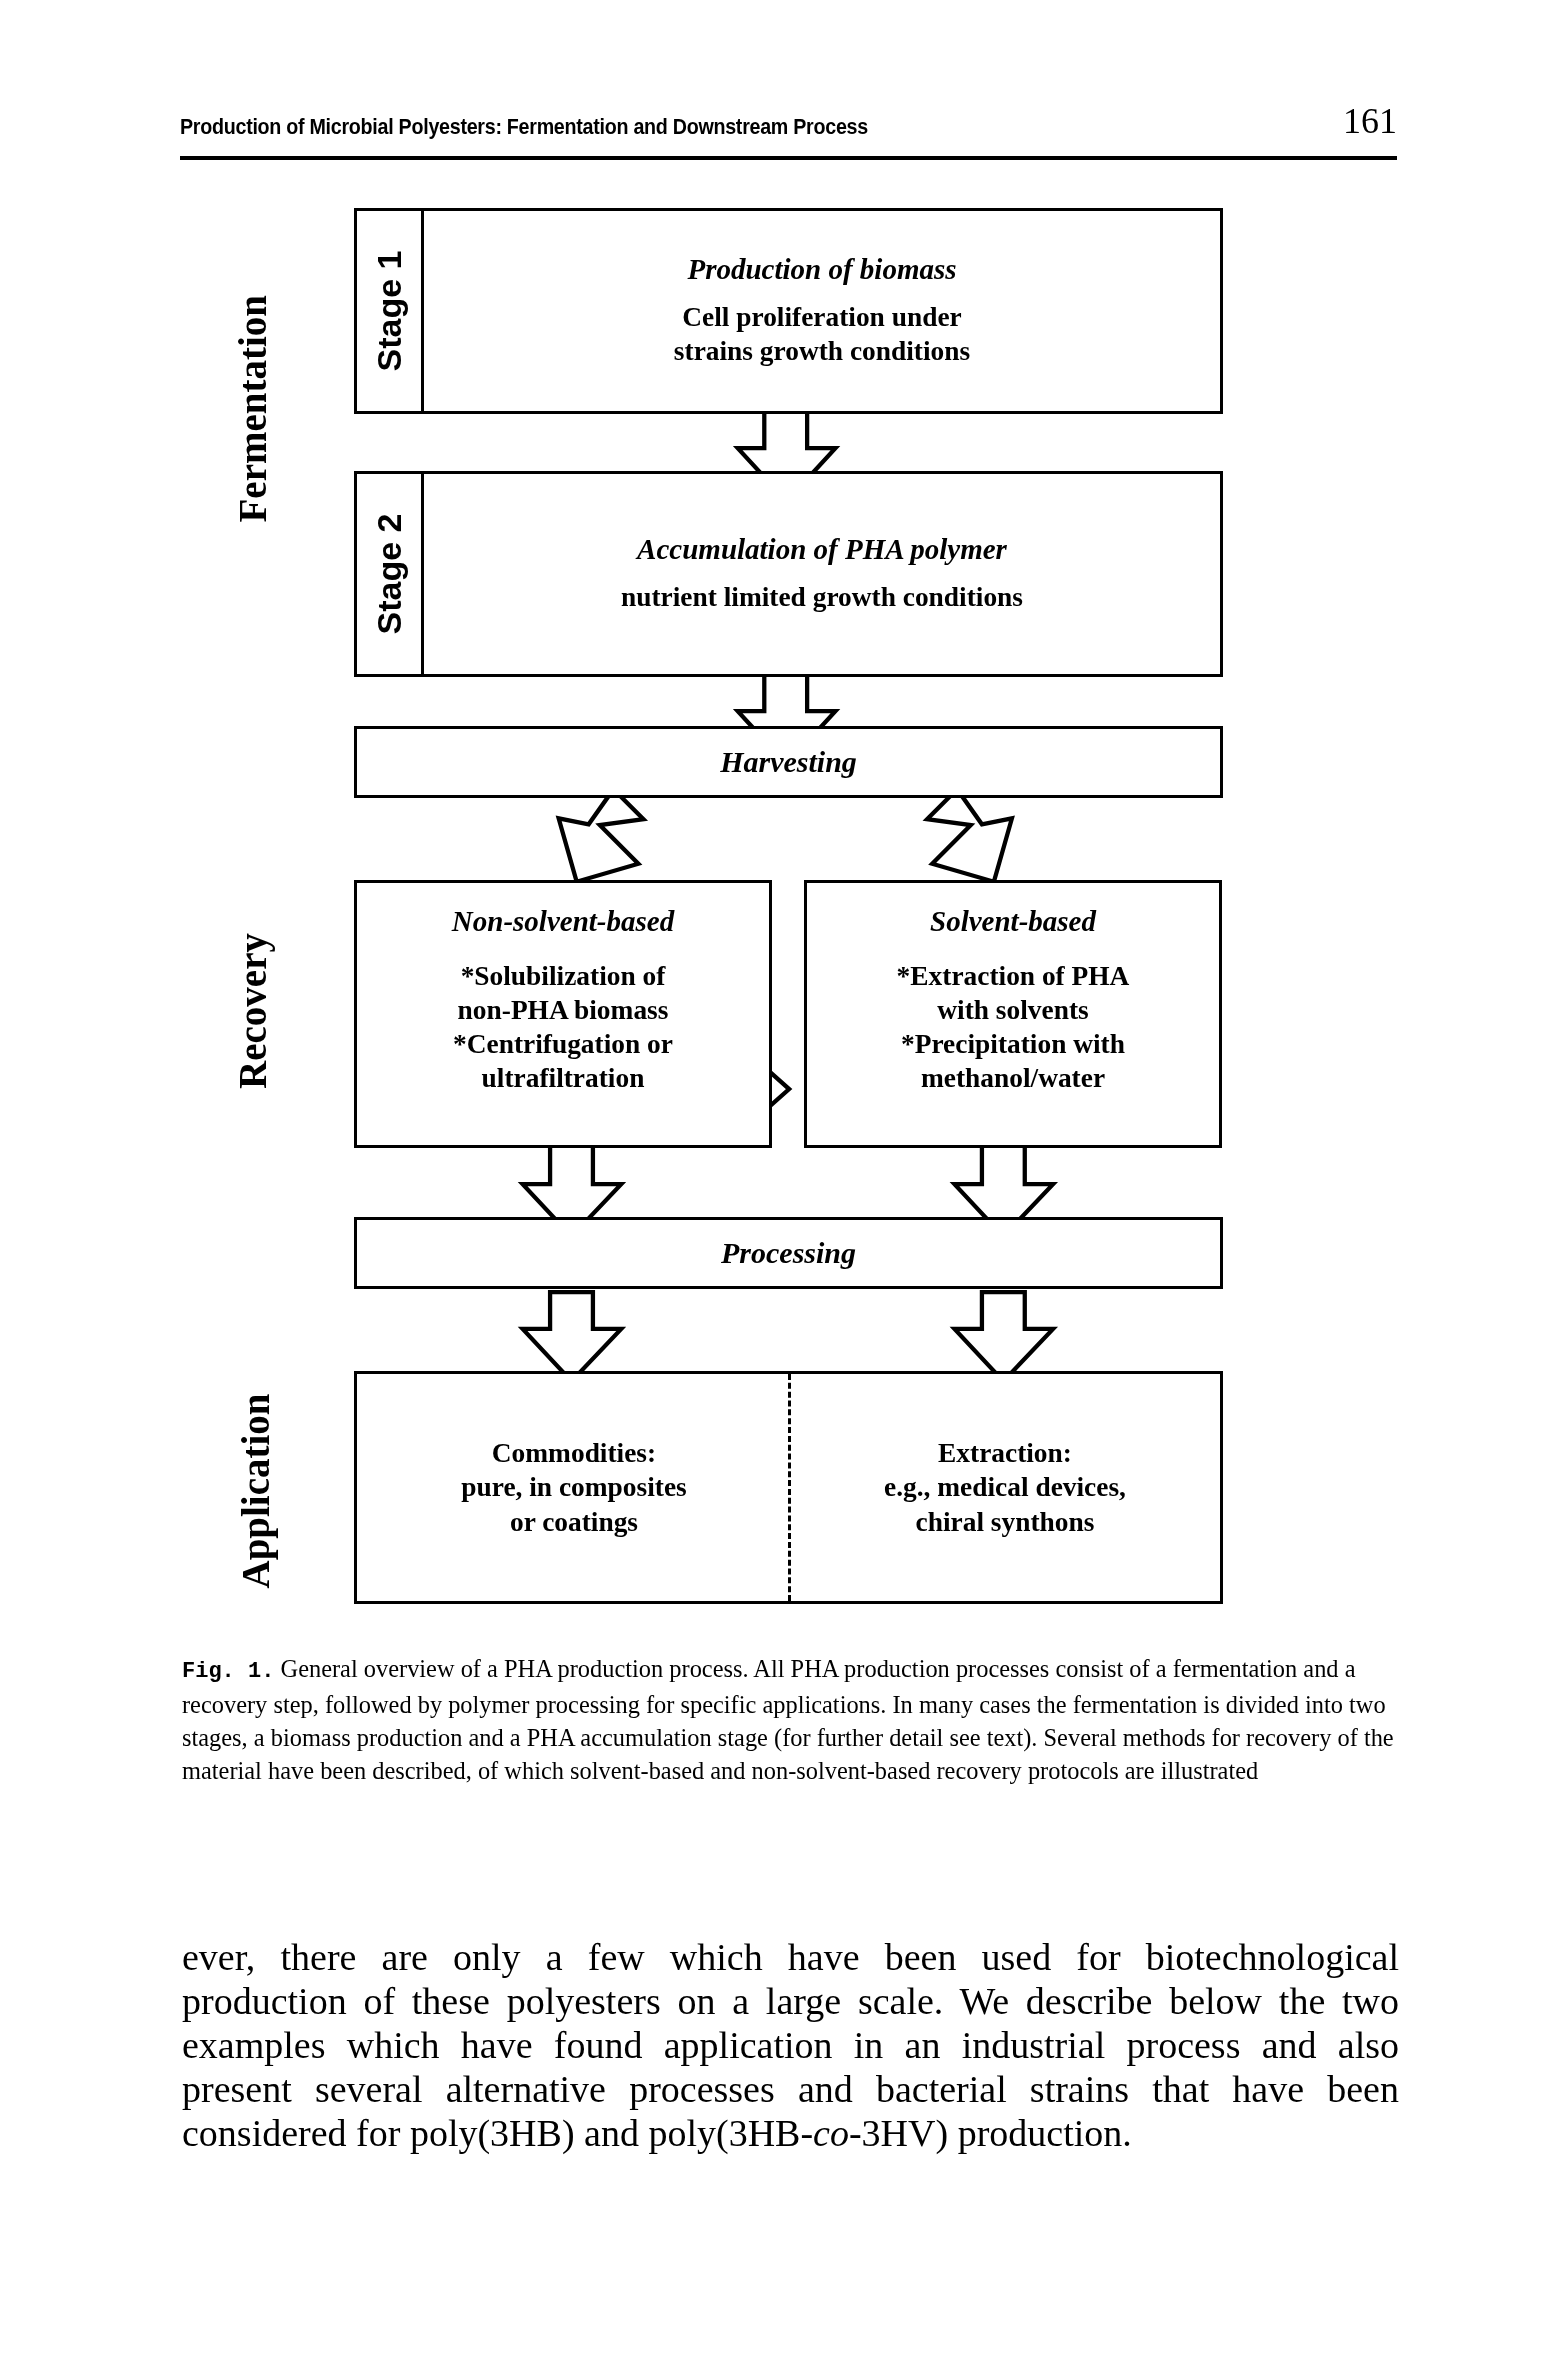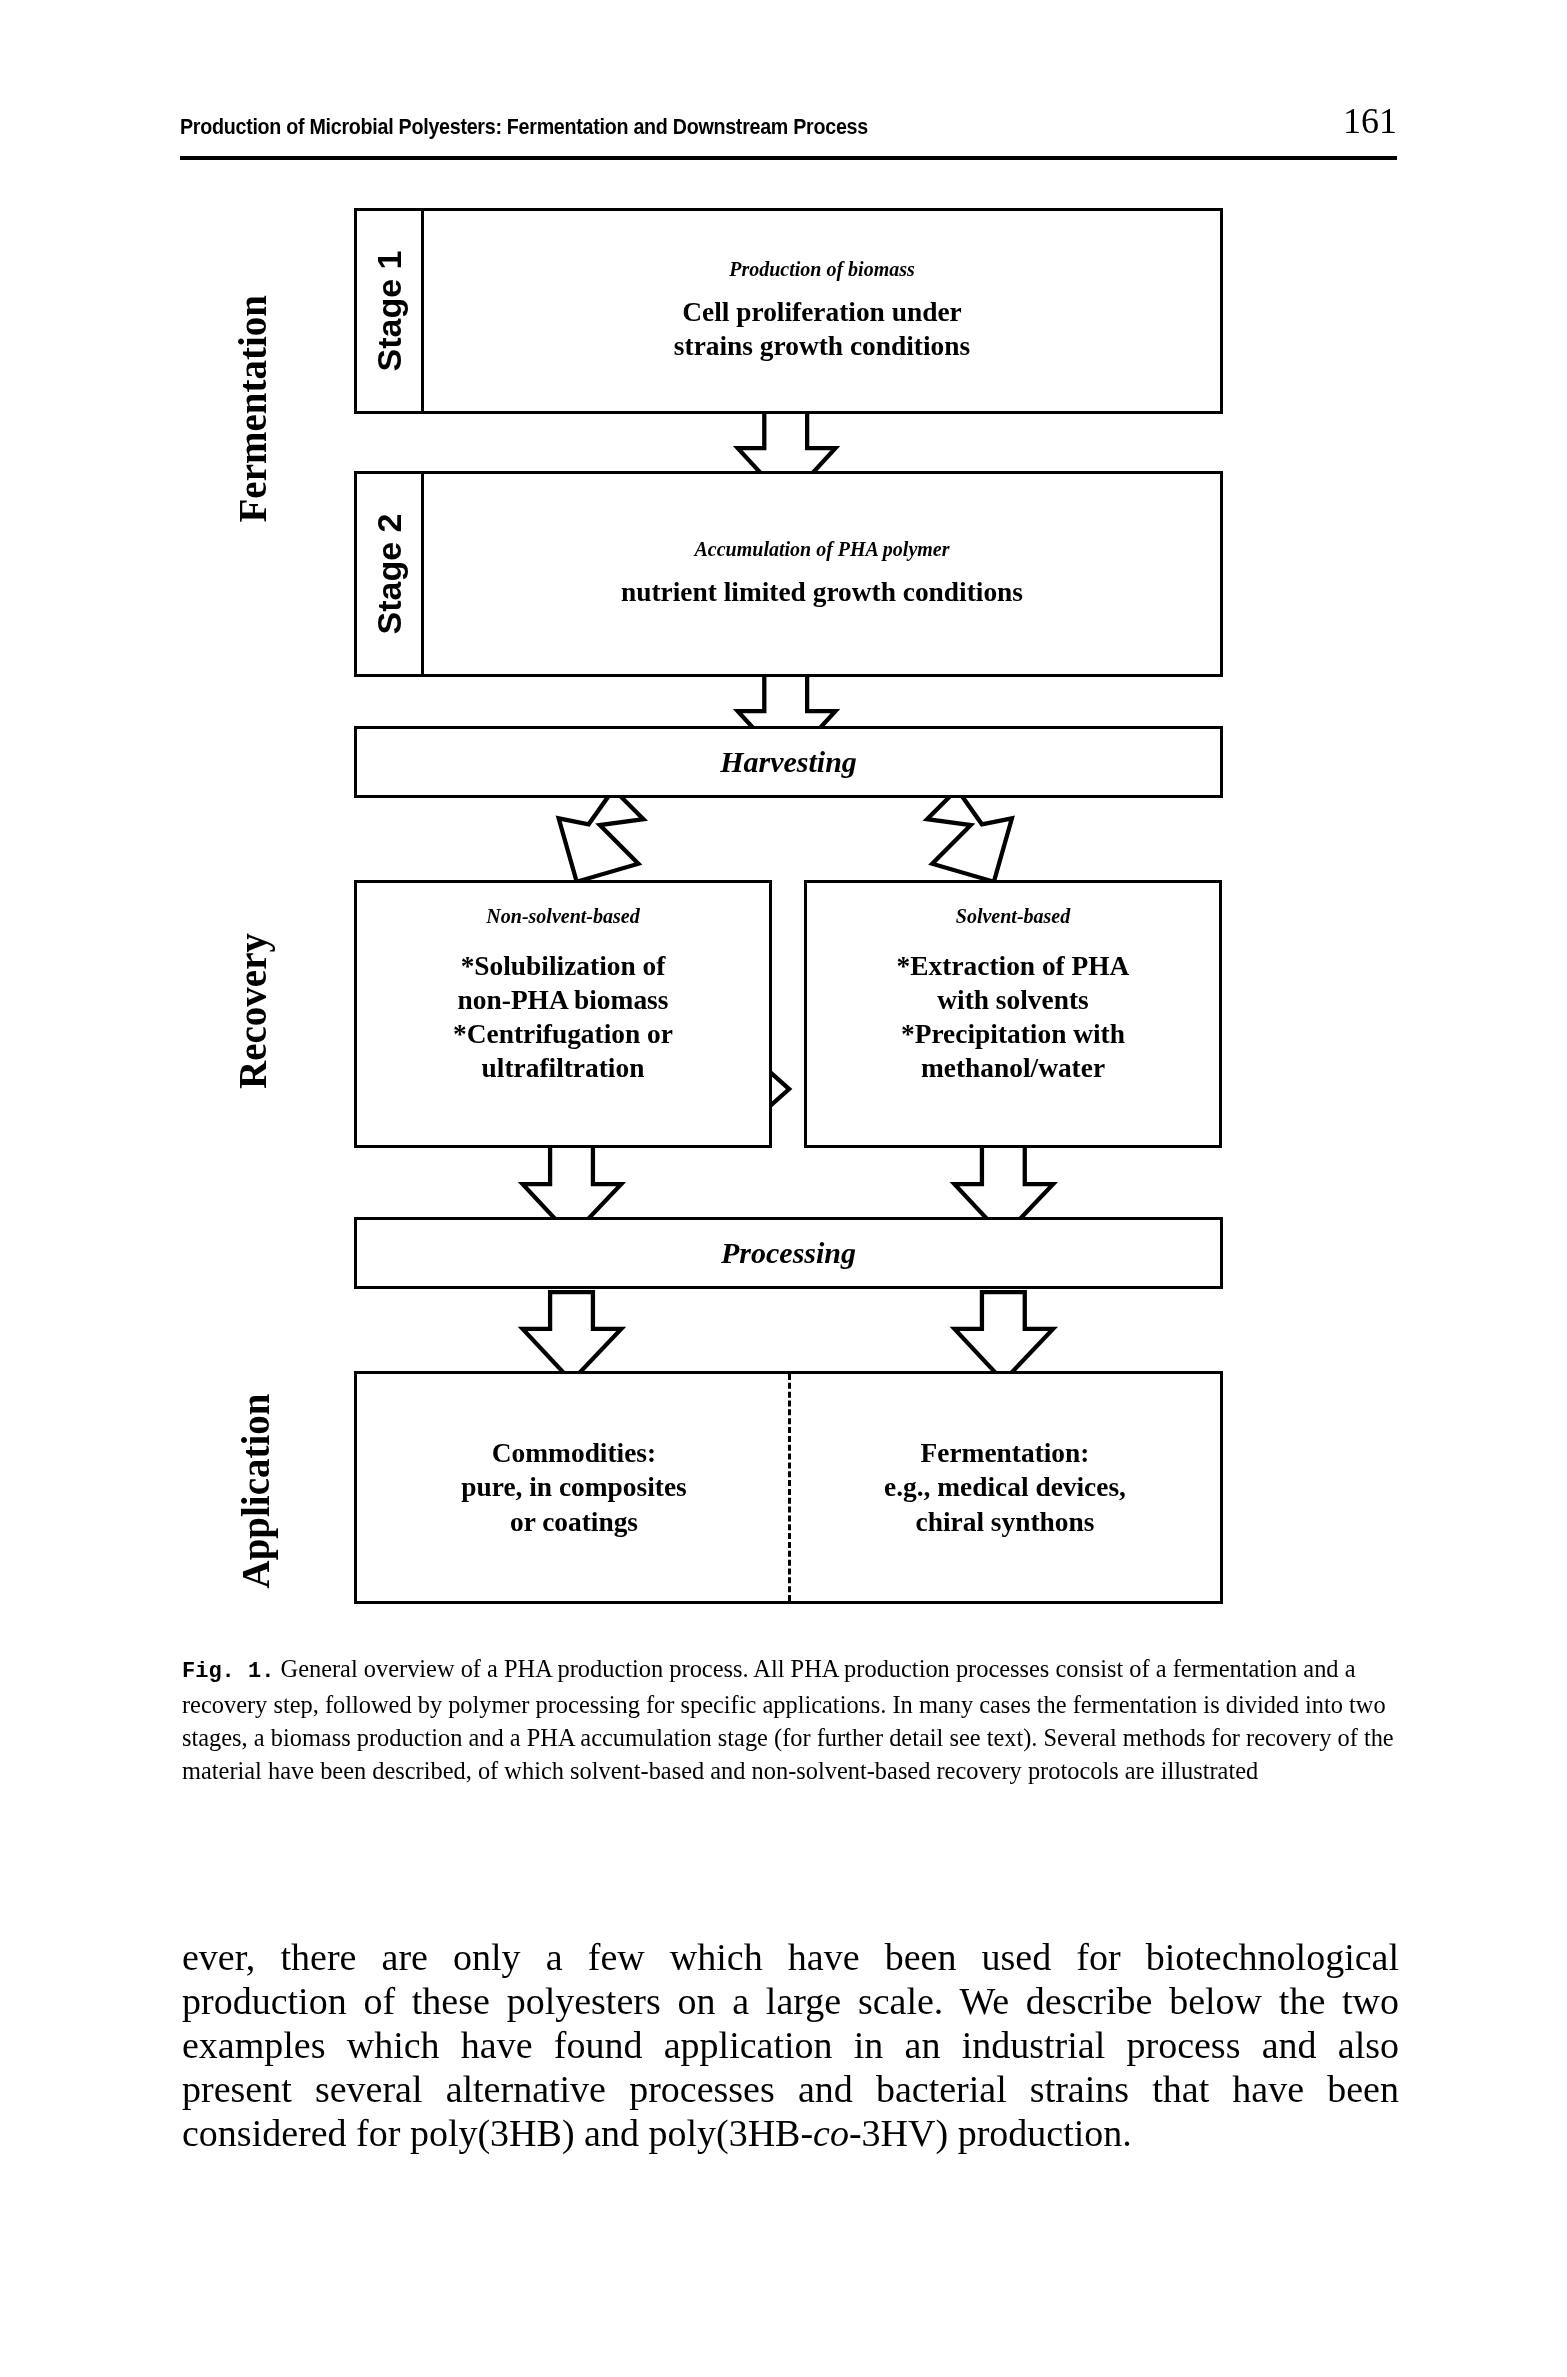--- a/index.html
+++ b/index.html
@@ -113,21 +113,21 @@
     align-items: center;
     justify-content: center;
     text-align: center;
   }
   .box-body.no-tab { left: 0; }
 
   .b-title {
     font-family: "Liberation Serif", serif;
     font-style: italic;
     font-weight: bold;
-    font-size: 20px;
+    font-size: 29px;
     line-height: 1.15;
   }
   .b-sub {
     font-family: "Liberation Serif", serif;
     font-weight: bold;
     font-size: 27.4px;
     line-height: 1.24;
     margin-top: 15px;
   }
   .b-sub.tight { margin-top: 22px; }
@@ -300,21 +300,21 @@
     <div class="app-half" style="left:0; width:434px;">
       <div class="app-text">
         <div>Commodities:</div>
         <div>pure, in composites</div>
         <div>or coatings</div>
       </div>
     </div>
     <div class="app-divider" style="left:431px;"></div>
     <div class="app-half" style="left:434px; width:428px;">
       <div class="app-text">
-        <div>Fermentation:</div>
+        <div>Extraction:</div>
         <div>e.g., medical devices,</div>
         <div>chiral synthons</div>
       </div>
     </div>
   </div>
 </div>
 
 <div id="caption">
   <span class="fig-num">Fig. 1.</span>
   <span>General overview of a PHA production process. All PHA production processes consist of a fermentation and a recovery step, followed by polymer processing for specific applications. In many cases the fermentation is divided into two stages, a biomass production and a PHA accumulation stage (for further detail see text). Several methods for recovery of the material have been described, of which solvent-based and non-solvent-based recovery protocols are illustrated</span>

